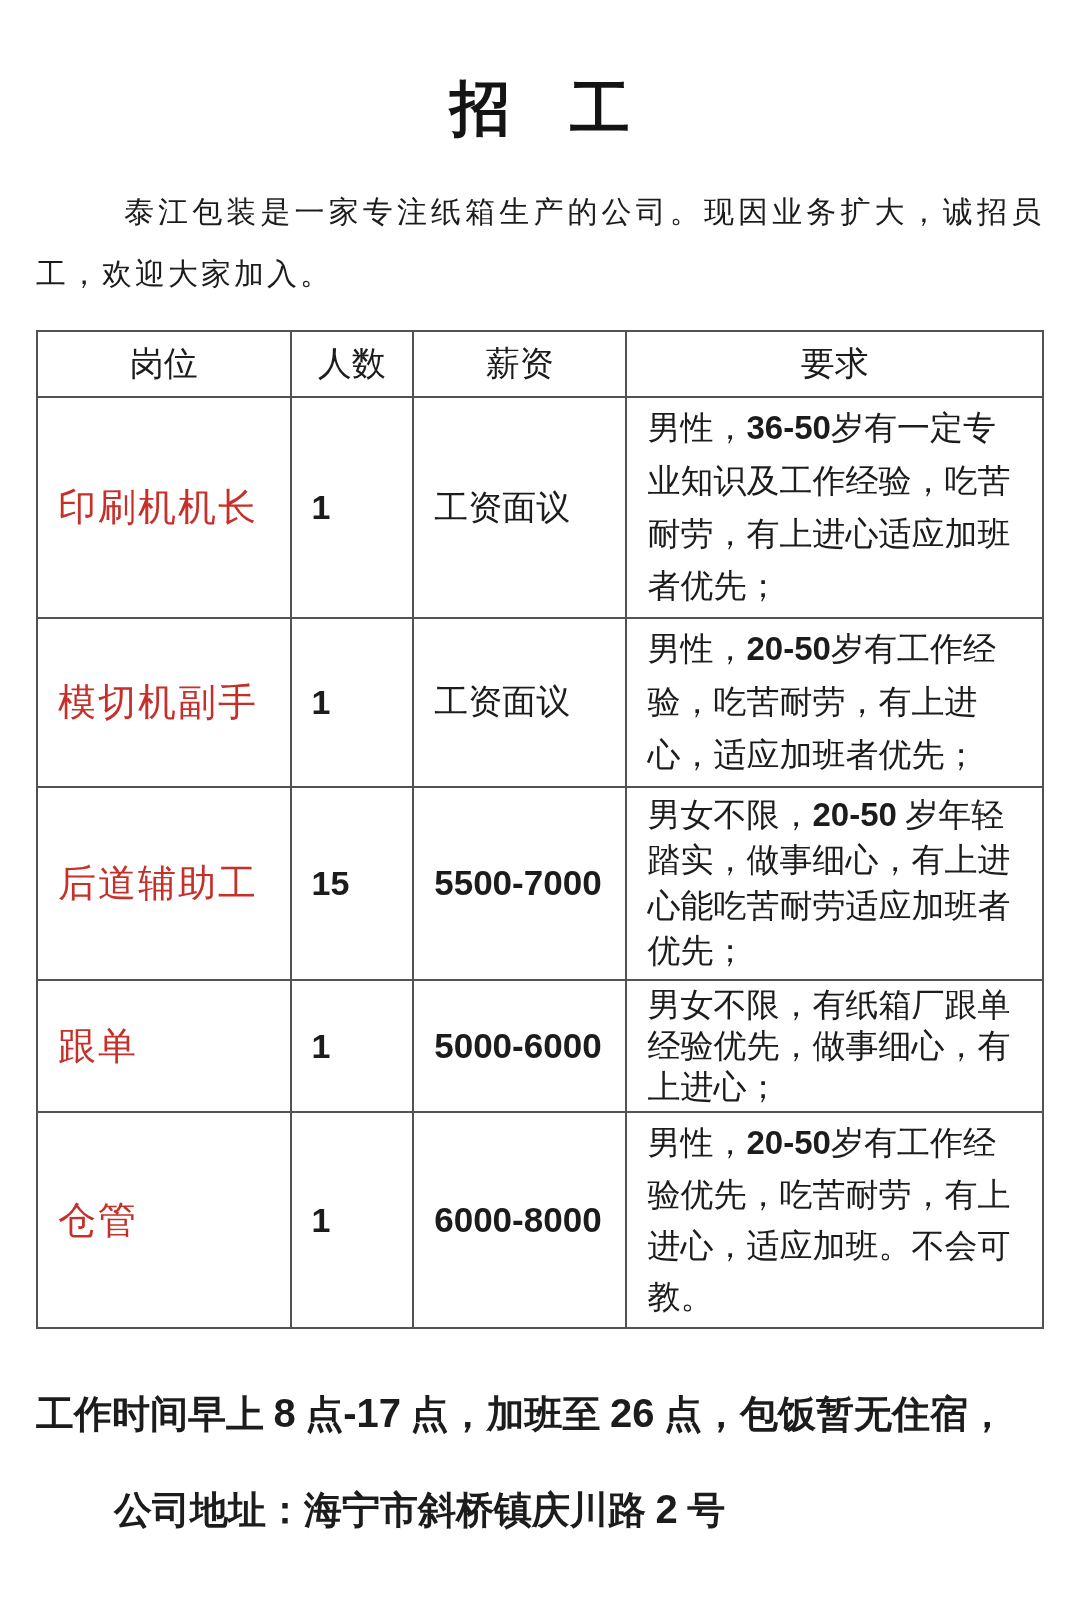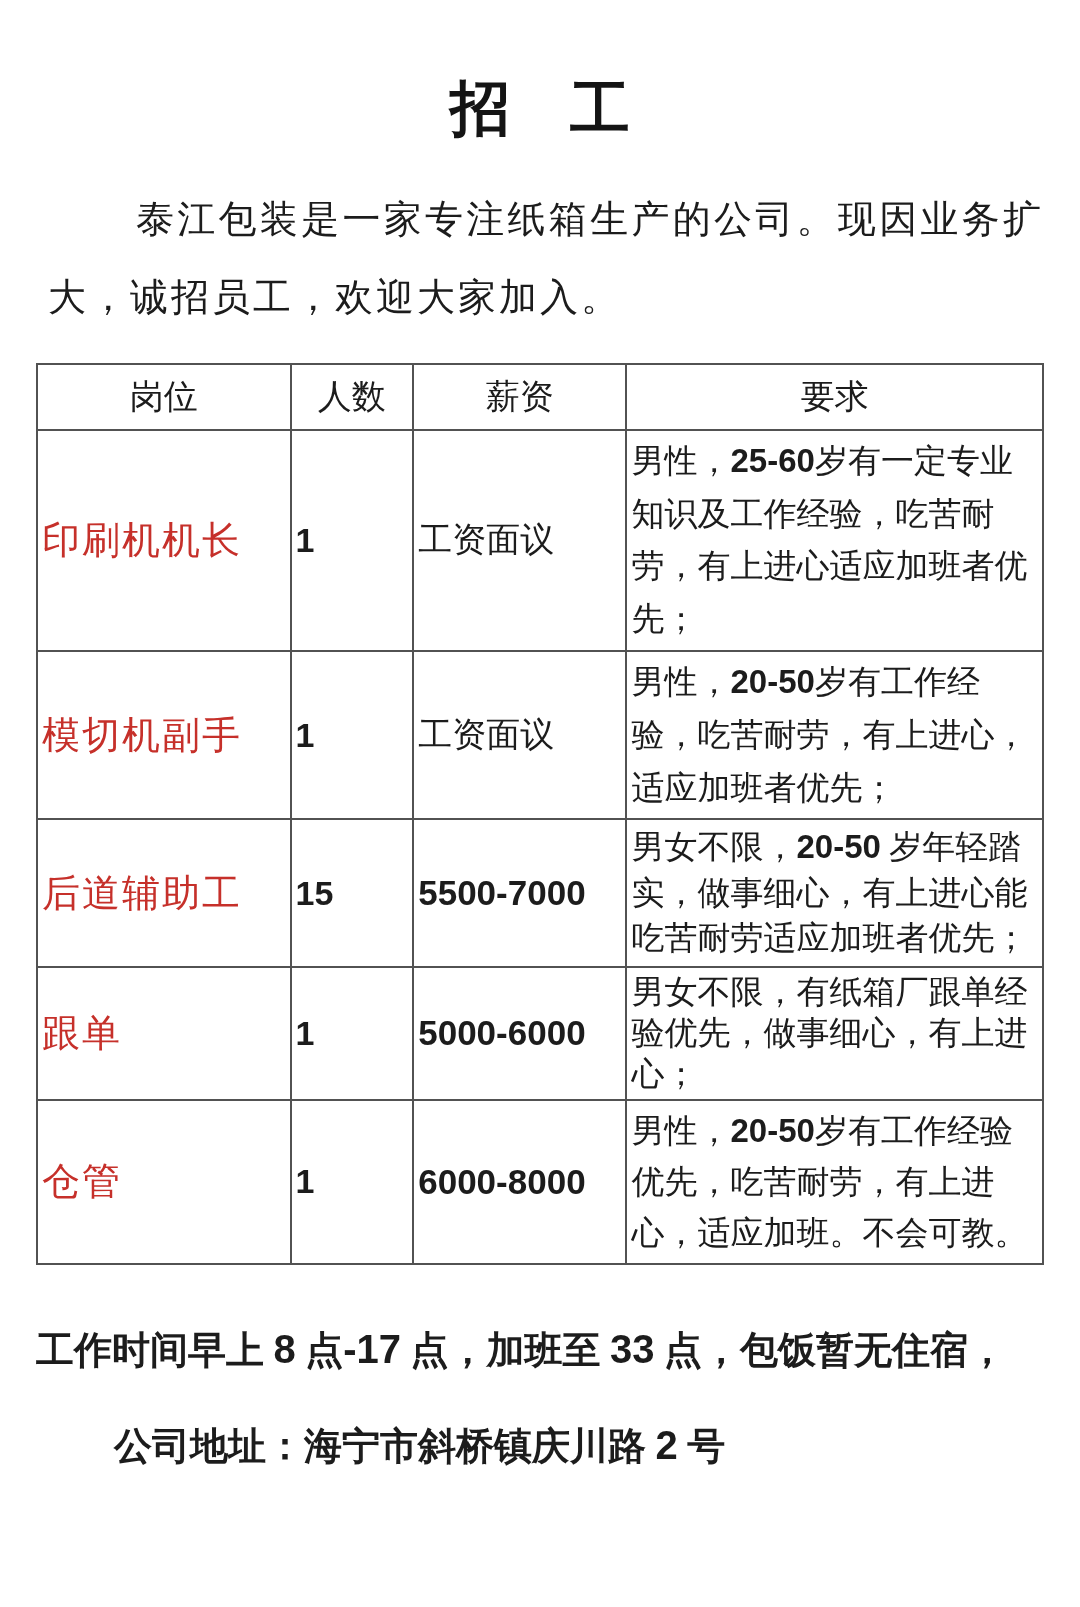--- a/index.html
+++ b/index.html
@@ -8,30 +8,30 @@
     width:1080px; min-height:1607px; box-sizing:border-box;
     margin:0 auto; padding:42px 36px 40px 36px;
     font-family:"Liberation Serif","DejaVu Serif",serif;
     color:var(--ink); background:#ffffff;
   }
   .title {
     margin:36px 0 0 0; text-align:center;
     font-size:60px; font-weight:600; line-height:1.05; color:#141414;
   }
   .intro {
-    margin:40px 0 26px 12px;
-    font-size:38px; letter-spacing:3px; line-height:2.05;
+    margin:40px 0 26px 0;
+    font-size:30px; letter-spacing:3px; line-height:2.05;
     text-indent:88px; text-align:justify;font-family:Liberation Serif, serif;
   }
   table.jobs {
     width:100%; border-collapse:collapse; table-layout:fixed;
   }
   table.jobs th, table.jobs td {
     border:2px solid var(--line); vertical-align:middle;
-    padding:4px 4px; box-sizing:border-box;
+    padding:4px 20px; box-sizing:border-box;
     overflow:hidden;
   }
   table.jobs th { font-size:34px; font-weight:normal; height:66px; }
   td.pos { color:var(--accent); font-size:38px; letter-spacing:2px; }
   td.cnt { font-family:"Liberation Sans","DejaVu Sans",sans-serif; font-weight:bold; font-size:34px; }
   td.sal { font-size:34px; }
   td.sal .num { font-size:35px; }
   td.req { text-align:left; font-size:33px; padding:8px 10px 8px 15px; }
   .num { font-family:"Liberation Sans","DejaVu Sans",sans-serif; font-weight:bold; }
   tbody tr:nth-child(1) td { height:202px; }
@@ -75,21 +75,21 @@
         <th>人数</th>
         <th>薪资</th>
         <th>要求</th>
       </tr>
     </thead>
     <tbody>
         <tr>
           <td class="pos">印刷机机长</td>
           <td class="cnt">1</td>
           <td class="sal"><span>工资面议</span></td>
-          <td class="req"><span>男性，</span><span class="num">25-60</span><span>岁有一定专业知识及工作经验，吃苦耐劳，有上进心适应加班者优先；</span></td>
+          <td class="req"><span>男性，</span><span class="num">36-50</span><span>岁有一定专业知识及工作经验，吃苦耐劳，有上进心适应加班者优先；</span></td>
         </tr>
         <tr>
           <td class="pos">模切机副手</td>
           <td class="cnt">1</td>
           <td class="sal"><span>工资面议</span></td>
           <td class="req"><span>男性，</span><span class="num">20-50</span><span>岁有工作经验，吃苦耐劳，有上进心，适应加班者优先；</span></td>
         </tr>
         <tr>
           <td class="pos">后道辅助工</td>
           <td class="cnt">15</td>
@@ -105,17 +105,17 @@
         <tr>
           <td class="pos">仓管</td>
           <td class="cnt">1</td>
           <td class="sal"><span class="num">6000-8000</span></td>
           <td class="req"><span>男性，</span><span class="num">20-50</span><span>岁有工作经验优先，吃苦耐劳，有上进心，适应加班。不会可教。</span></td>
         </tr>
       </tbody>
   </table>
 
   <div class="footer">
-      <p><span>工作时间早上 </span><span class="num">8</span><span> 点</span><span class="num">-17</span><span> 点，加班至 </span><span class="num">33</span><span> 点，包饭暂无住宿，</span></p>
+      <p><span>工作时间早上 </span><span class="num">8</span><span> 点</span><span class="num">-17</span><span> 点，加班至 </span><span class="num">26</span><span> 点，包饭暂无住宿，</span></p>
       <p><span>公司地址：海宁市斜桥镇庆川路 </span><span class="num">2</span><span> 号</span></p>
     </div>
 
 </div>
 
 </body></html>

